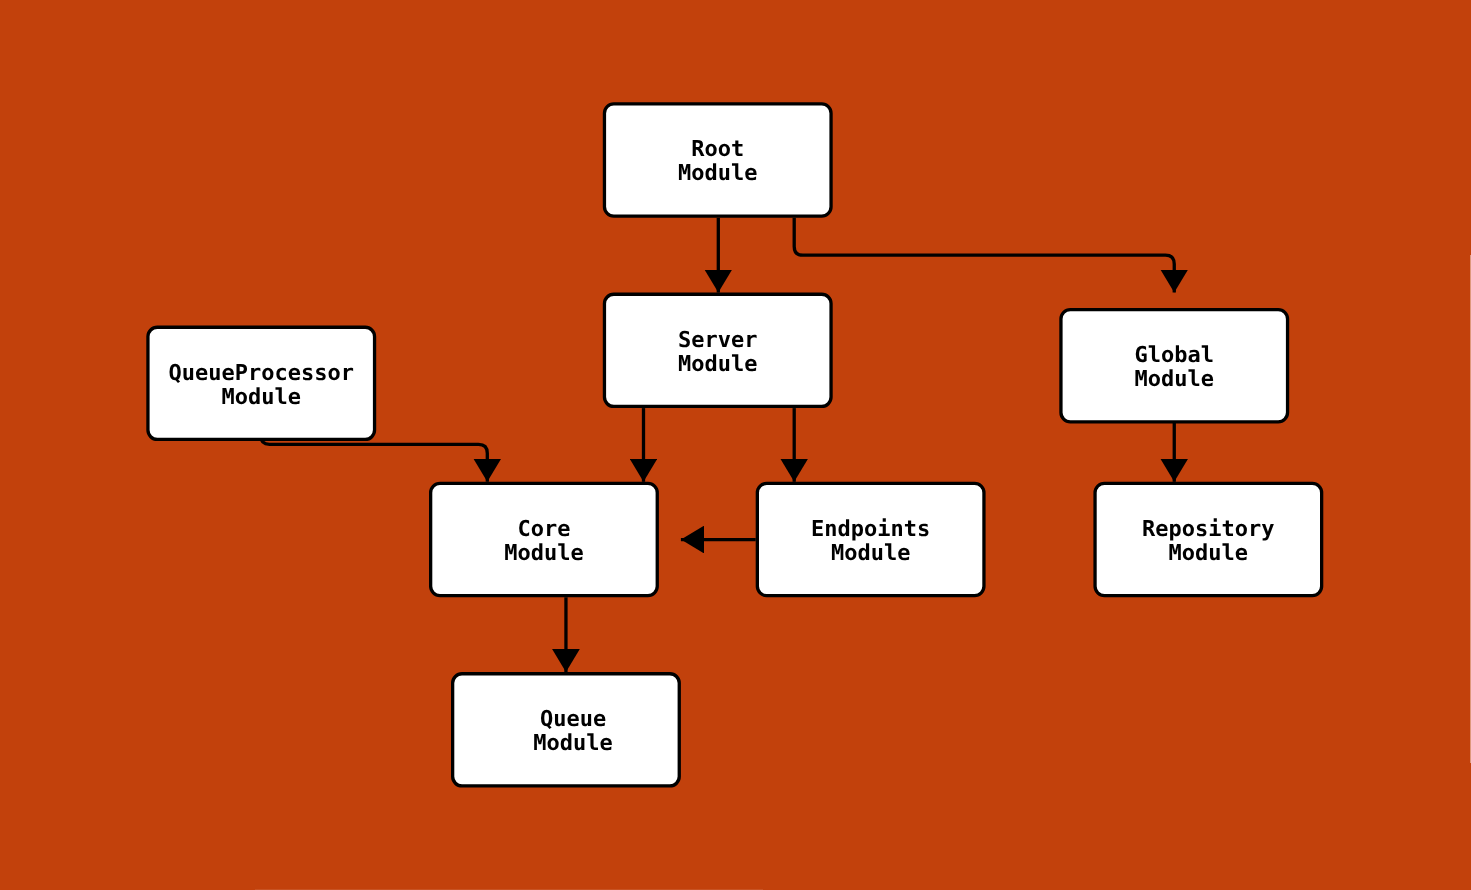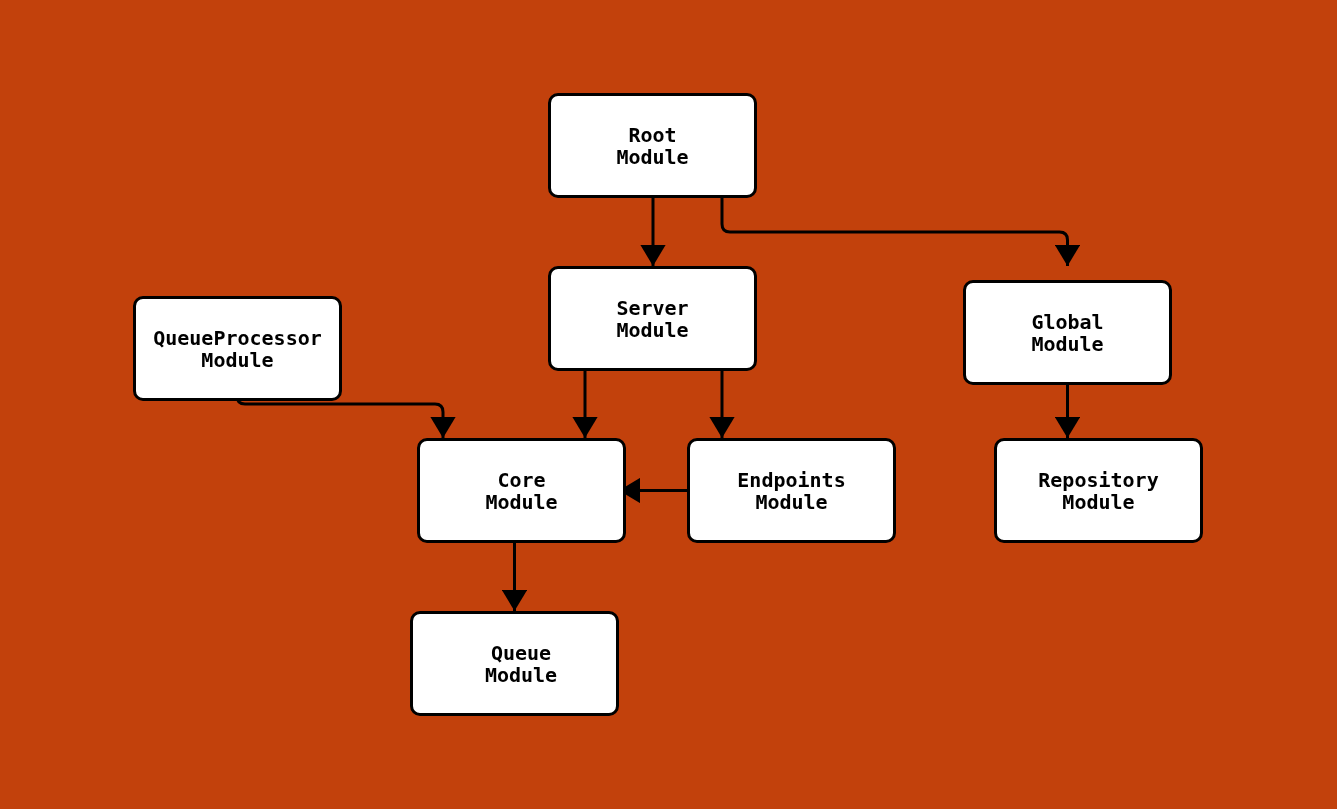--- a/index.html
+++ b/index.html
@@ -39,21 +39,21 @@
     font-size: 20px;
     line-height: 22px;
     color: #000000;
     text-align: center;
     white-space: pre-line;
   }
   .node-root          { left: 548px; top: 93px; }
   .node-server        { left: 548px; top: 266px; }
   .node-queueprocessor{ left: 133px; top: 266px; margin-top: 30px; }
   .node-global        { left: 963px; top: 280px; }
-  .node-core          { left: 417px; top: 438px; }
+  .node-core          { left: 390px; top: 438px; }
   .node-endpoints     { left: 687px; top: 438px; justify-content: center; }
   .node-repository    { left: 994px; top: 438px; }
   .node-queue         { left: 410px; top: 611px; padding-left: 13px; }
 </style>
 </head>
 <body>
 
 <div class="canvas">
 
   <svg class="edges-layer" viewBox="0 0 1337 809" xmlns="http://www.w3.org/2000/svg">

